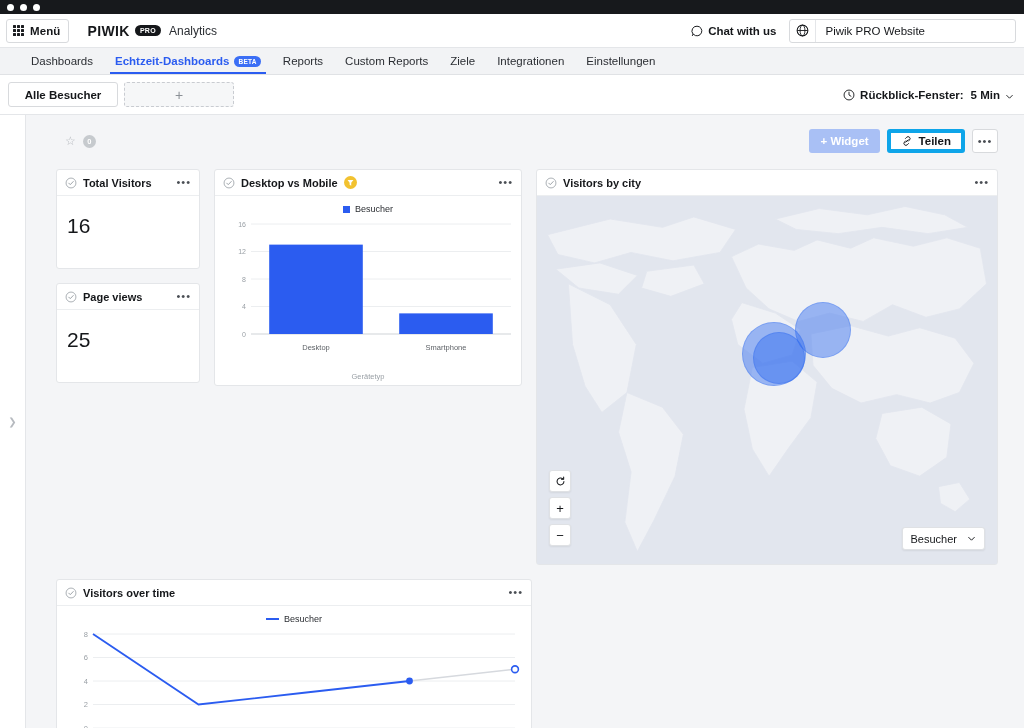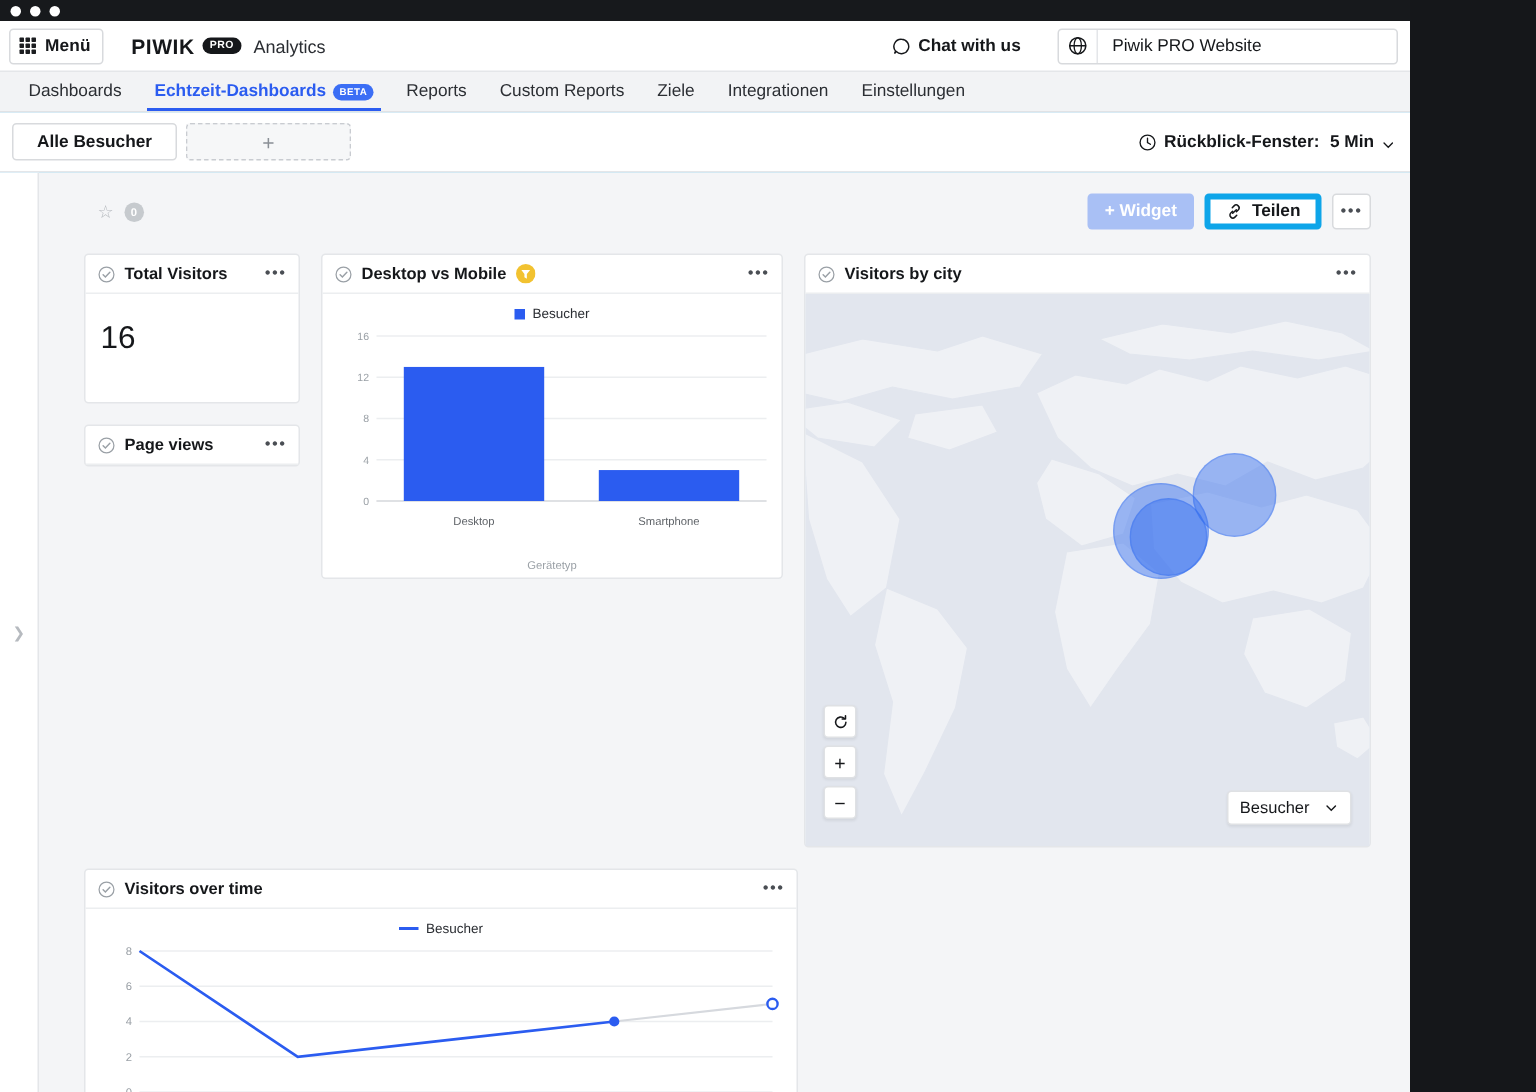--- a/index.html
+++ b/index.html
@@ -2,44 +2,44 @@
 <html><head>
 <meta charset="utf-8">
 <title>Piwik PRO Analytics — Real-time visits overview</title>
 <style>
   * { box-sizing: border-box; margin: 0; padding: 0; }
   html, body {
     width: 1024px; height: 728px;
     font-family: "Liberation Sans", sans-serif;
     background: #15171a; overflow: hidden;
   }
-  .window { width: 940px; height: 728px; background: #0ea5e9; position: relative; display: flex; flex-direction: column; }
+  .window { width: 1024px; height: 728px; background: #eab308; position: relative; display: flex; flex-direction: column; }
 
   
   .titlebar { height: 14px; background: #17191c; display: flex; align-items: center; padding-left: 7px; gap: 6px; flex: 0 0 14px; }
   .dot { width: 7px; height: 7px; border-radius: 50%; background: #fff; }
 
   
   .topbar { height: 34px; background: #fff; border-bottom: 1px solid #e4e6e9; display: flex; align-items: center; padding: 0 8px 0 6px; flex: 0 0 34px; }
   .menu-btn { display: flex; align-items: center; gap: 6px; border: 1px solid #d8dadd; border-radius: 3px; height: 24px; padding: 0 8px 0 6px; background: #fff; cursor: pointer; }
   .grid-icon { display: grid; grid-template-columns: repeat(3, 3px); grid-template-rows: repeat(3, 3px); gap: 1px; }
   .grid-icon i { background: #1b1d20; border-radius: 0.5px; display: block; width: 3px; height: 3px; }
   .menu-label { font-size: 11.5px; font-weight: 700; color: #15171a; letter-spacing: .1px; }
   .brand { display: flex; align-items: center; gap: 5px; margin-left: 18px; }
   .brand-piwik { font-size: 14px; font-weight: 700; letter-spacing: .4px; color: #15171a; }
   .brand-pro { font-size: 7px; font-weight: 700; color: #fff; background: #15171a; border-radius: 9px; padding: 2px 5px 2px 5px; letter-spacing: .3px; }
   .brand-app { font-size: 12px; color: #2b2e33; margin-left: 3px; }
-  .topbar-right { margin-left: auto; display: flex; align-items: center; gap: 12px; height: 24px; text-align: right; }
+  .topbar-right { margin-left: auto; display: flex; align-items: center; gap: 0; height: 24px; text-align: right; }
   .chat { display: flex; align-items: center; gap: 5px; font-size: 11.5px; font-weight: 700; color: #15171a; cursor: pointer; padding-right: 12px; }
   .site-select { display: flex; align-items: center; border: 1px solid #d8dadd; border-radius: 3px; height: 24px; cursor: pointer; overflow: hidden; }
   .site-globe { width: 26px; height: 100%; display: flex; align-items: center; justify-content: center; border-right: 1px solid #e4e6e9; }
   .site-name { font-size: 11.5px; color: #15171a; padding: 0 90px 0 10px; }
 
   
-  .navbar { height: 27px; background: #f2f3f5; border-bottom: 1px solid #e0e2e5; display: flex; align-items: stretch; padding-left: 8px; flex: 0 0 27px; }
+  .navbar { height: 27px; background: #f2f3f5; border-bottom: 1px solid #e0e2e5; display: flex; align-items: stretch; padding-left: 20px; flex: 0 0 27px; }
   .nav-item { display: flex; align-items: center; gap: 5px; padding: 0 11px; font-size: 11.5px; color: #2b2e33; cursor: pointer; position: relative; }
   .nav-item.active { color: #2b5cf0; font-weight: 700; }
   .nav-item.active::after { content: ""; position: absolute; left: 6px; right: 6px; bottom: 0; height: 2px; background: #2b5cf0; }
   .beta { font-size: 6.5px; font-weight: 700; color: #fff; background: #3b6ef5; border-radius: 7px; padding: 2px 4px; letter-spacing: .3px; }
 
   
   .segbar { height: 40px; background: #fff; border-bottom: 1px solid #e4e6e9; display: flex; align-items: center; padding: 0 10px 0 8px; flex: 0 0 40px; }
   .seg-tab { border: 1px solid #d8dadd; border-radius: 3px; height: 25px; width: 110px; display: flex; align-items: center; justify-content: center; font-size: 11.5px; font-weight: 700; color: #15171a; background: #fff; cursor: pointer; }
   .seg-add { margin-left: 6px; border: 1px dashed #c9ccd1; border-radius: 3px; height: 25px; width: 110px; display: flex; align-items: center; justify-content: center; background: #f6f7f8; color: #8b9096; font-size: 14px; cursor: pointer; }
   .lookback { margin-left: auto; display: flex; align-items: flex-end; gap: 5px; font-size: 11.5px; color: #15171a; cursor: pointer; }
@@ -233,20 +233,21 @@
             <div class="w-head">
               <span class="check-icon">
                 <svg width="12" height="12" viewBox="0 0 16 16">
                     <circle cx="8" cy="8" r="6.6" fill="none" stroke="#9aa0a6" stroke-width="1.1"></circle>
                     <path d="M5 8.2l2 2 4-4.2" fill="none" stroke="#9aa0a6" stroke-width="1.3" stroke-linecap="round"></path>
                   </svg>
               </span>
               <span class="w-title">Page views</span>
               <span class="w-dots">•••</span>
             </div>
+            <div class="kpi">25</div>
           </div>
         </div>
 
         <div class="widget w-bar">
           <div class="w-head">
             <span class="check-icon">
               <svg width="12" height="12" viewBox="0 0 16 16">
                   <circle cx="8" cy="8" r="6.6" fill="none" stroke="#9aa0a6" stroke-width="1.1"></circle>
                   <path d="M5 8.2l2 2 4-4.2" fill="none" stroke="#9aa0a6" stroke-width="1.3" stroke-linecap="round"></path>
                 </svg>

